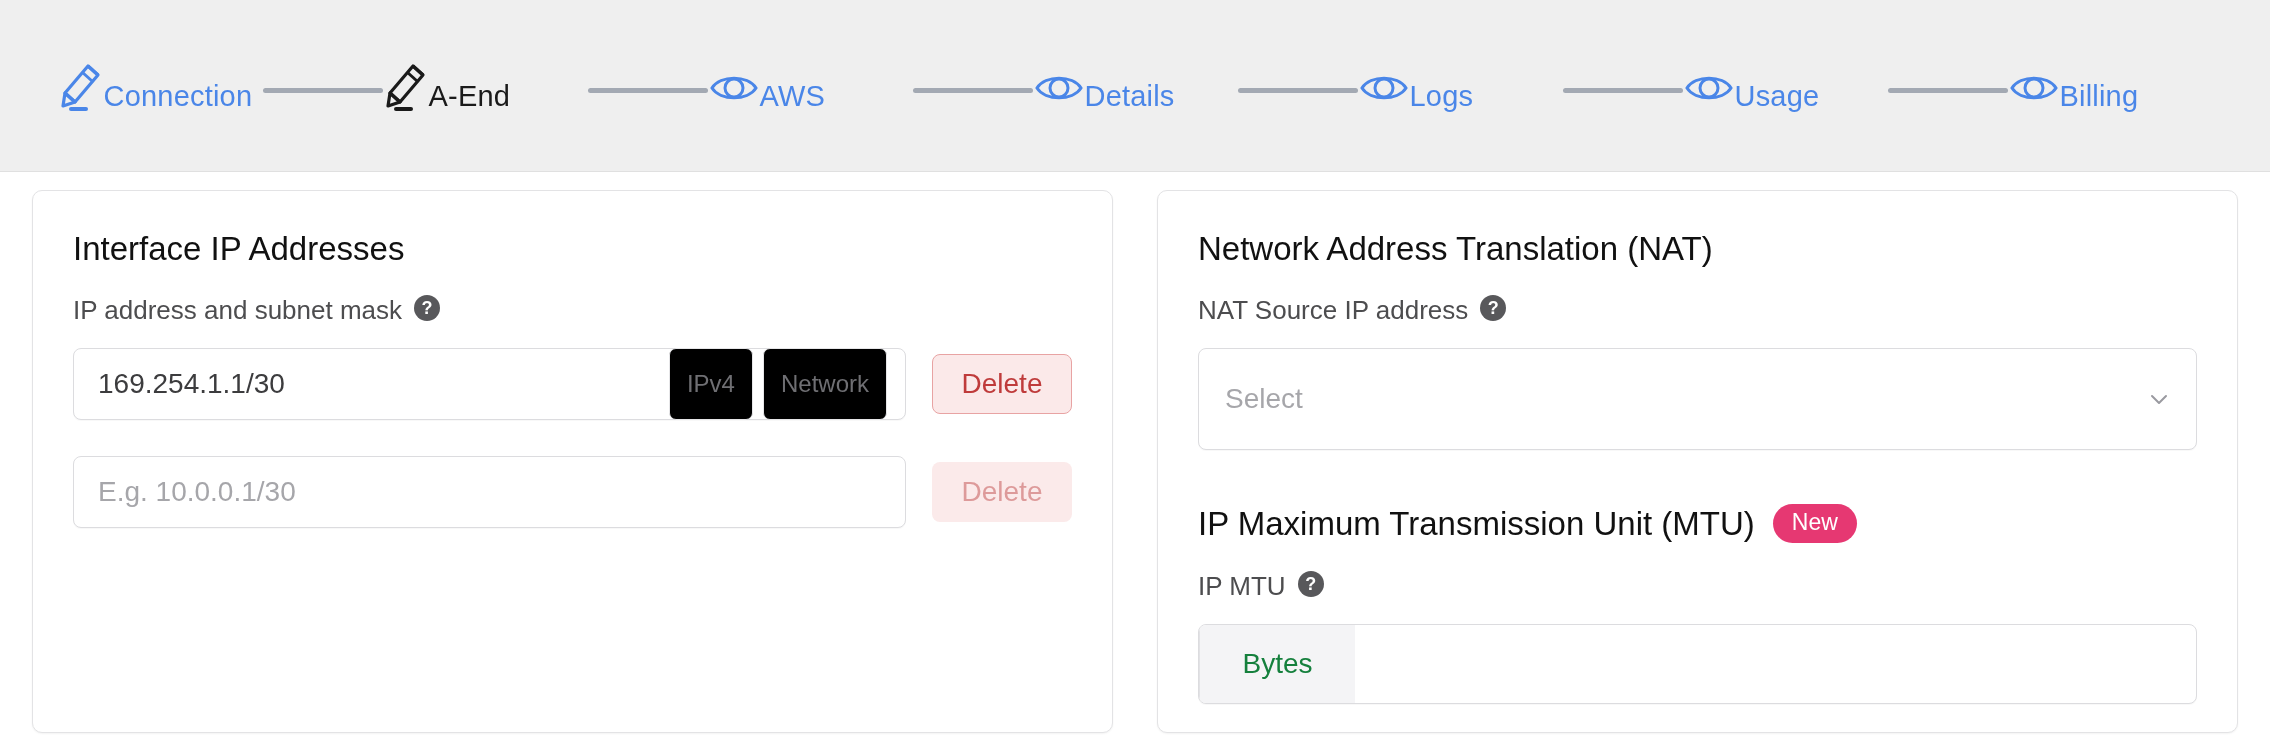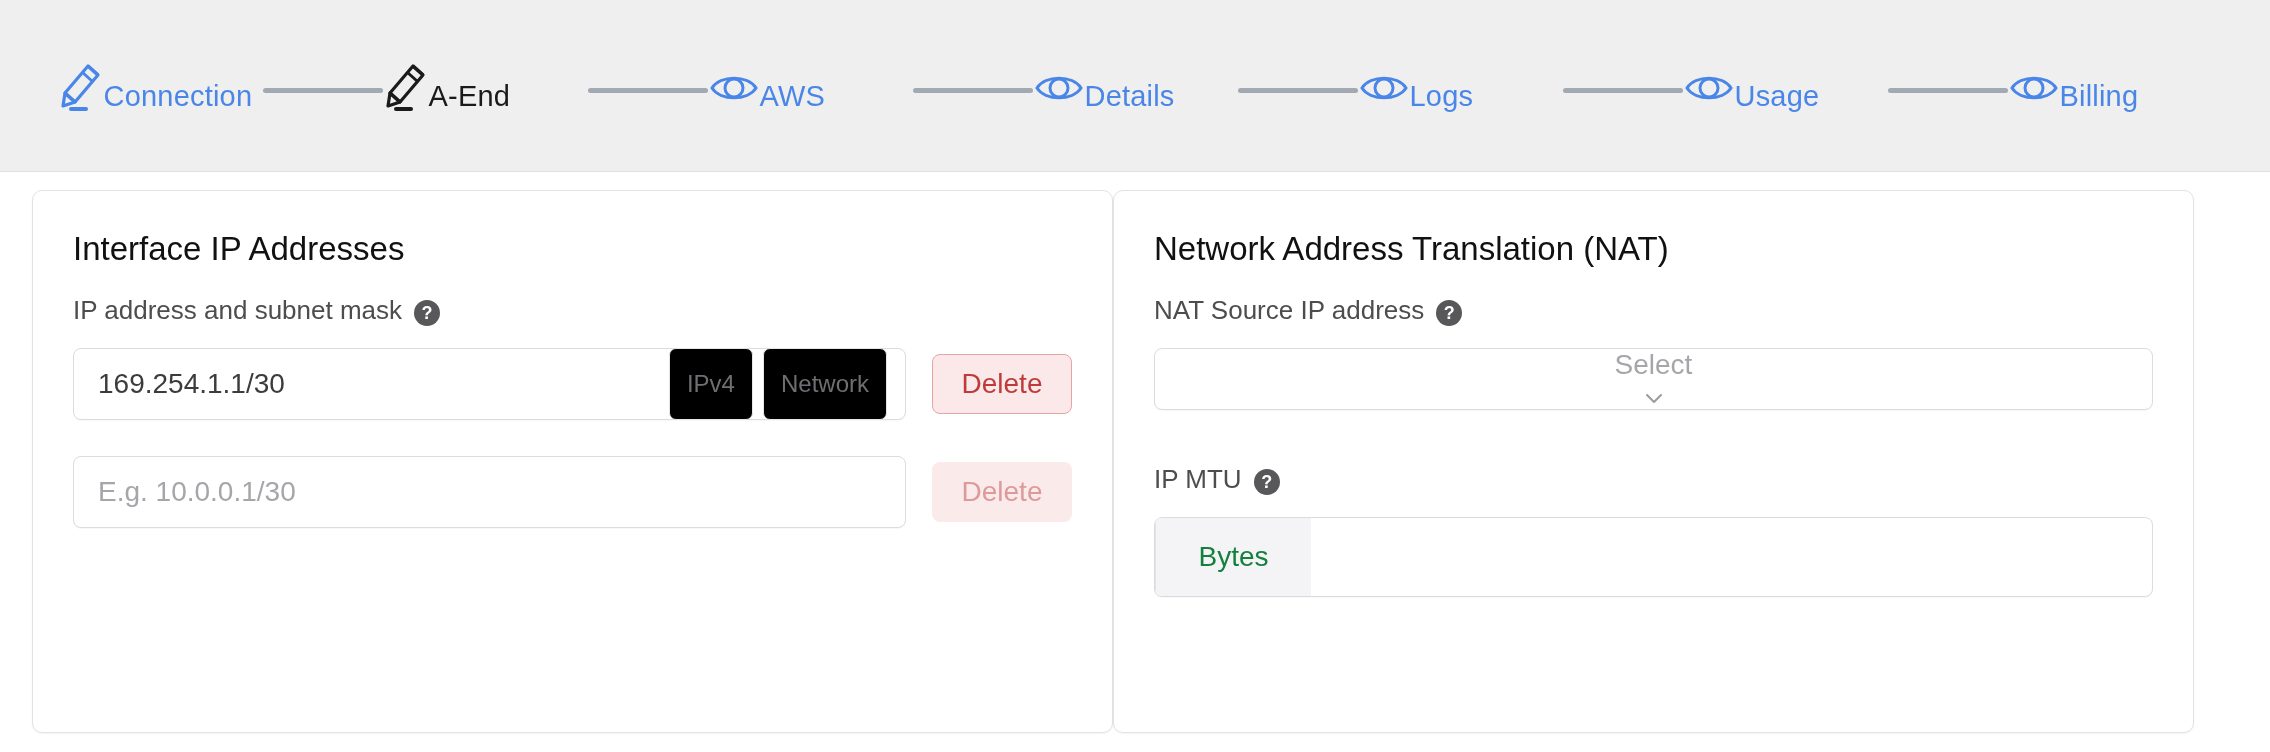--- a/index.html
+++ b/index.html
@@ -57,20 +57,21 @@
     border-radius: 3px;
     background: #a3a9b3;
     margin-top: 26px;
     flex: none;
   }
 
   
   .content {
     padding: 18px 32px 0 32px;
     display: flex;
+    gap: 44px;
     box-sizing: border-box;
   }
   .card {
     background: #ffffff;
     border: 1px solid #e3e3e5;
     border-radius: 10px;
     box-shadow: 0 1px 2px rgba(0,0,0,.05);
     box-sizing: border-box;
     height: 543px;
     padding: 40px 40px 0 40px;
@@ -90,21 +91,21 @@
     align-items: center;
     gap: 18px;
     margin: 0 0 28px 0;
   }
   .title-row .card-title { margin: 0; }
 
   .field-label {
     font-size: 26px;
     color: #4d4d4f;
     display: flex;
-    align-items: flex-end;
+    align-items: flex-start;
     gap: 12px;
     margin-bottom: 22px;
   }
 
   .help-icon {
     width: 26px;
     height: 26px;
     border-radius: 50%;
     background: #58585b;
     color: #ffffff;
@@ -180,31 +181,30 @@
     flex: none;
   }
   .btn-delete.disabled {
     background: #fbeaea;
     border-color: transparent;
     color: #dd9a9a;
   }
 
   
   .select-input {
-    height: 62px;
+    height: 102px;
     border: 1px solid #dcdcdf;
     border-radius: 8px;
     background: #ffffff;
     display: flex;
     align-items: center;
     padding: 0 26px 0 26px;
     box-sizing: border-box;
     box-shadow: 0 1px 1px rgba(0,0,0,.03);
     margin-bottom: 54px;
-    flex-direction: column;
   }
   .select-placeholder {
     font-size: 28px;
     color: #a6a6aa;
     flex: 1;
   }
   .chevron {
     width: 22px;
     height: 22px;
     flex: none;
@@ -388,20 +388,24 @@
 
     <div class="select-input">
       <span class="select-placeholder">Select</span>
       <span class="chevron">
         <svg width="22" height="22" viewBox="0 0 22 22" fill="none">
           <path d="M4 8 L11 15 L18 8" stroke="#9a9aa0" stroke-width="2" fill="none" stroke-linecap="round" stroke-linejoin="round"></path>
         </svg>
       </span>
     </div>
 
+    <div class="title-row">
+      <h2 class="card-title">IP Maximum Transmission Unit (MTU)</h2>
+      <span class="badge-new">New</span>
+    </div>
 
     <div class="field-label">
       <span>IP MTU</span>
       <span class="help-icon">?</span>
     </div>
 
     <div class="input-group">
       <div class="addon">Bytes</div>
     </div>
   </div>

